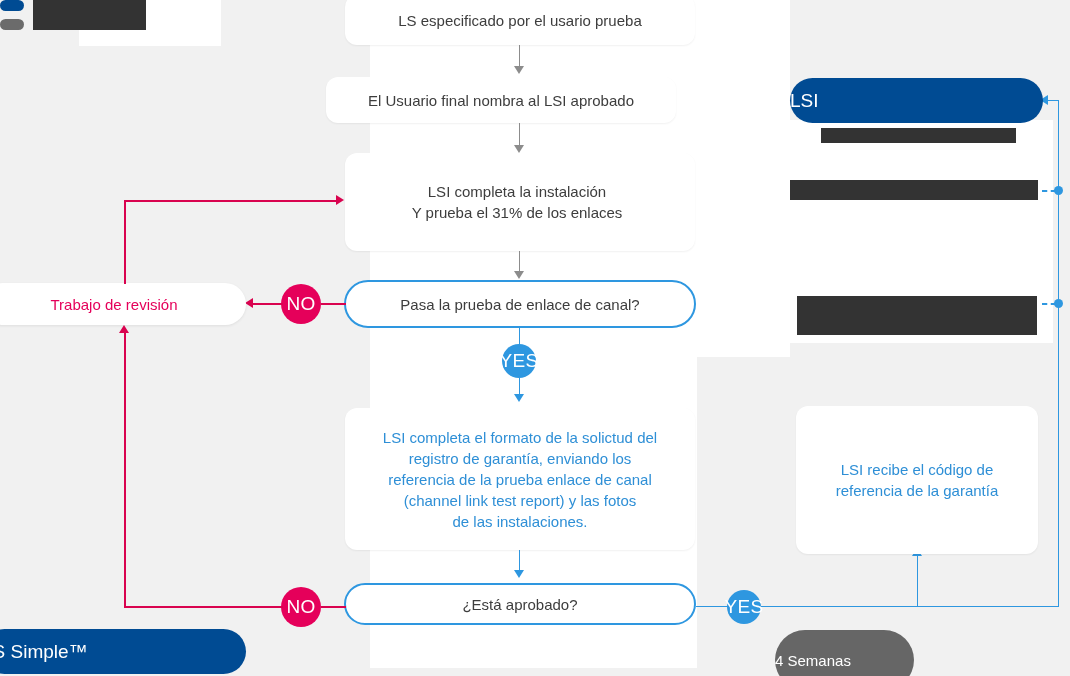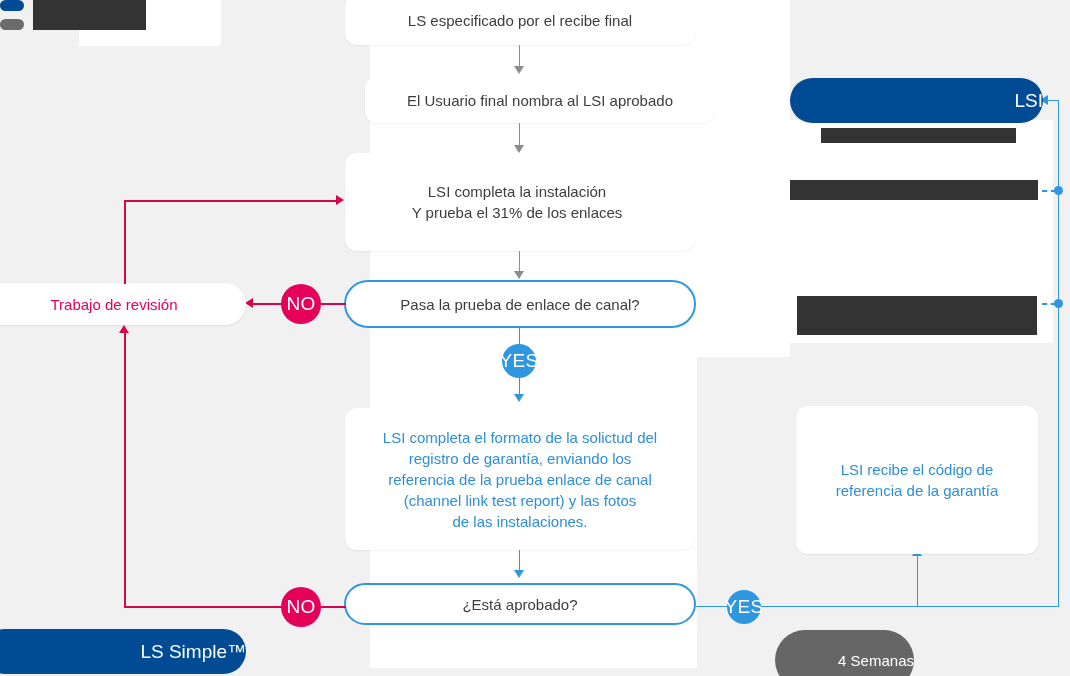--- a/index.html
+++ b/index.html
@@ -54,21 +54,21 @@
     border-radius: 26px;
     color: #e5005a;
     box-shadow: 0 1px 3px rgba(0,0,0,0.08);
   }
 
   
   .pill {
     position: absolute;
     display: flex;
     align-items: center;
-    justify-content: flex-end;
+    justify-content: flex-start;
     border-radius: 40px;
     color: #ffffff;
     box-sizing: border-box;
   }
   .pill.brand { background: #004B93; }
   .pill.gray  { background: #666666; }
 
   
   .badge {
     position: absolute;
@@ -141,27 +141,27 @@
   <div class="panel" style="left:790px; top:120px; width:263px; height:110px;"></div>
 
   <div class="panel" style="left:790px; top:180px; width:263px; height:163px;"></div>
 
   <div class="mini-pill blue" style="left:0px; top:0px; width:24px; height:11px;"></div>
   <div class="mini-pill gray" style="left:0px; top:19px; width:24px; height:11px;"></div>
 
   <div class="redact" style="left:33px; top:-6px; width:113px; height:36px;"></div>
 
   <div class="node soft" style="left:345px; top:-5px; width:350px; height:50px;">
-    <span>LS especificado por el recibe final</span>
+    <span>LS especificado por el usario prueba</span>
   </div>
 
   <div class="ln v-gray" style="left:519px; top:45px; height:26px;"></div>
   <div class="arw down-gray" style="left:514px; top:66px;"></div>
 
-  <div class="node soft" style="left:365px; top:77px; width:350px; height:46px;">
+  <div class="node soft" style="left:326px; top:77px; width:350px; height:46px;">
     <span>El Usuario final nombra al LSI aprobado</span>
   </div>
 
   <div class="ln v-gray" style="left:519px; top:123px; height:27px;"></div>
   <div class="arw down-gray" style="left:514px; top:145px;"></div>
 
   <div class="node soft" style="left:345px; top:153px; width:350px; height:98px; flex-direction:column;padding-left:8px;">
     <span>LSI completa la instalación</span>
     <span>Y prueba el 31% de los enlaces</span>
   </div>

